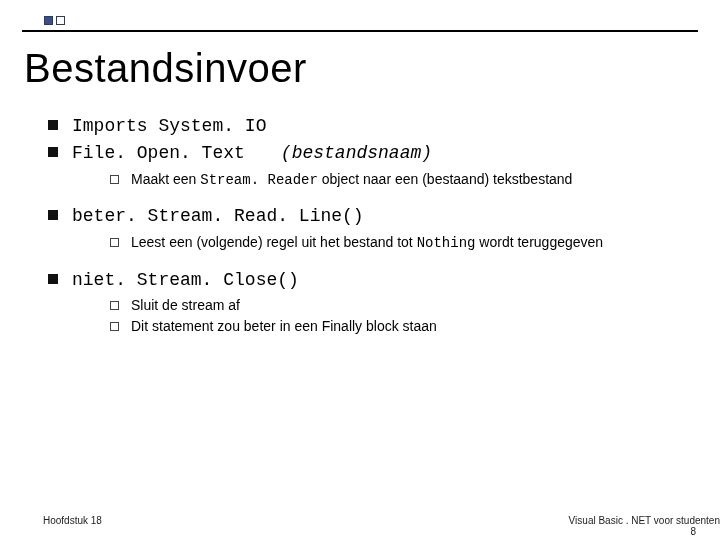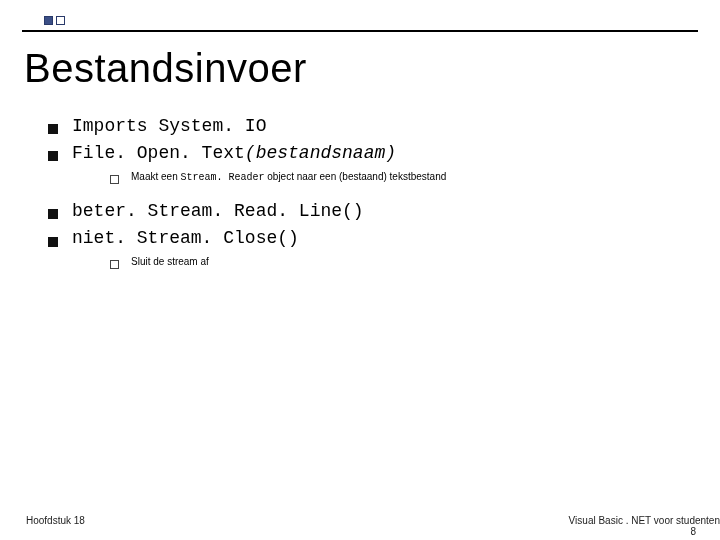--- a/index.html
+++ b/index.html
@@ -32,52 +32,52 @@
     margin: 14px 24px 22px 24px;
     letter-spacing: 0.5px;
   }
   .content {
     margin: 0 38px 0 48px;
     font-size: 18px;
     line-height: 1.35;
   }
   .lvl1 {
     display: flex;
-    align-items: center;
+    align-items: flex-start;
     margin-bottom: 2px;
   }
   .lvl1 .bullet1 {
     width: 10px; height: 10px;
     background: #111;
     flex: 0 0 10px;
     margin-top: 7px;
     margin-right: 14px;
   }
   .lvl1 .txt { flex: 1; }
   .code { font-family: "Courier New", Courier, monospace; }
-  .italic { font-style: italic; }
-  .lvl2-wrap { margin: 4px 0 14px 62px; font-size: 10px; }
+  .italic { font-style: italic; margin-left: 36px; }
+  .lvl2-wrap { margin: 4px 0 14px 62px; font-size: 14px; }
   .lvl2 {
     display: flex;
     align-items: flex-start;
     margin-bottom: 2px;
   }
   .lvl2 .bullet2 {
     width: 9px; height: 9px;
     border: 1px solid #444;
     flex: 0 0 9px;
     margin-top: 5px;
     margin-right: 12px;
     background: #fff;
   }
   .lvl2 .txt { flex: 1; }
   .footer {
     position: absolute;
     bottom: 14px;
-    left: 0; right: 0;
+    left: 17px; right: 0;
     font-size: 10px;
     color: #222;
   }
   .footer .left { position: absolute; left: 26px; }
   .footer .center { text-align: right; }
   .footer .right { position: absolute; right: 24px; }
 </style>
 </head>
 <body>
 
@@ -100,28 +100,38 @@
     <div class="lvl2-wrap">
       <div class="lvl2">
         <div class="bullet2"></div>
         <div class="txt"><span>Maakt een </span><span class="code">Stream. Reader</span><span> object naar een (bestaand) tekstbestand</span></div>
       </div>
     </div>
     <div class="lvl1">
       <div class="bullet1"></div>
       <div class="txt"><span class="code">beter. Stream. Read. Line()</span></div>
     </div>
+    <div class="lvl2-wrap">
+      <div class="lvl2">
+        <div class="bullet2"></div>
+        <div class="txt"><span>Leest een (volgende) regel uit het bestand tot </span><span class="code">Nothing</span><span> wordt teruggegeven</span></div>
+      </div>
+    </div>
     <div class="lvl1">
       <div class="bullet1"></div>
       <div class="txt"><span class="code">niet. Stream. Close()</span></div>
     </div>
     <div class="lvl2-wrap">
       <div class="lvl2">
         <div class="bullet2"></div>
         <div class="txt"><span>Sluit de stream af</span></div>
+      </div>
+      <div class="lvl2">
+        <div class="bullet2"></div>
+        <div class="txt"><span>Dit statement zou beter in een Finally block staan</span></div>
       </div>
     </div>
   </div>
 
 <div class="footer">
   <span class="left">Hoofdstuk 18</span>
   <div class="center">Visual Basic . NET voor studenten</div>
   <span class="right">8</span>
 </div>
 

